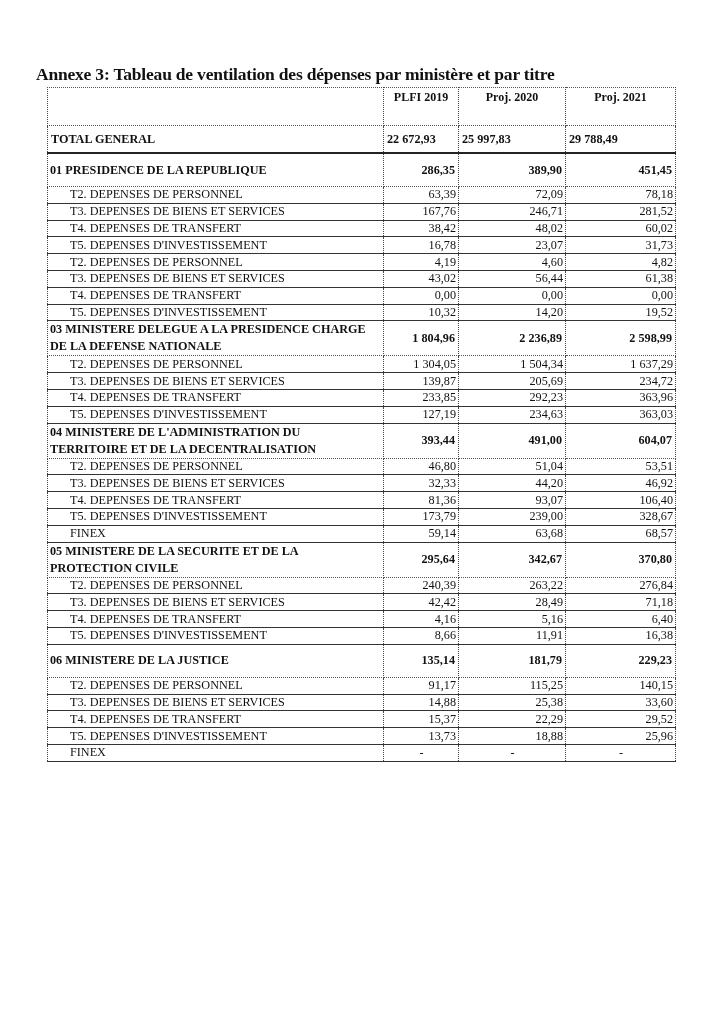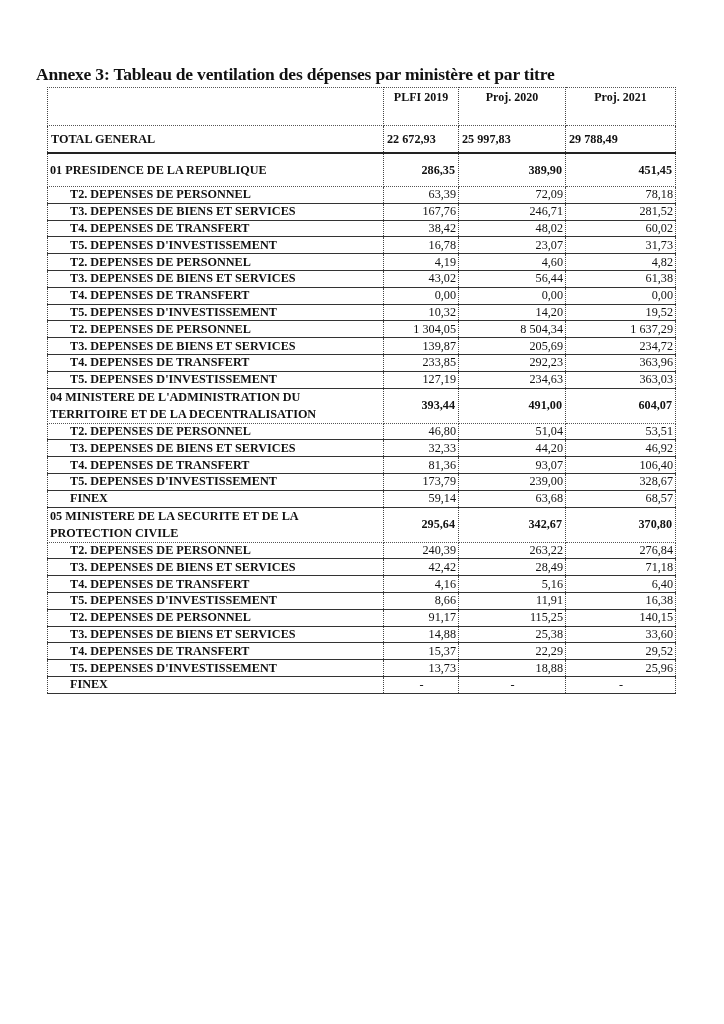--- a/index.html
+++ b/index.html
@@ -18,21 +18,21 @@
                padding: 0 3px; overflow: hidden; white-space: nowrap; }
   tr.hdr th { height: 35px; vertical-align: top; font-weight: bold; font-size: 12px;
               text-align: center; padding-top: 2px; }
   tr.total td { height: 26px; font-weight: bold; border-bottom: 2px solid #222; }
   tr.total td.num { text-align: left; }
   tr.min td { font-weight: bold; height: 32px; vertical-align: middle; }
   tr.min.two td { height: 34px; }
   tr.min td.label { white-space: normal; line-height: 17px; padding-left: 2px; }
   tr.min td.num { text-align: right; }
   tr.sub td { height: 15.8px; line-height: 15px; border-bottom: 1.5px solid #333; }
-  tr.sub td.label { padding-left: 22px; font-weight: bold; }
+  tr.sub td.label { padding-left: 22px; }
   tr.sub td.num { text-align: right; padding-right: 2px; }
   tr.sub.dash td.num { text-align: center; }
 </style>
 </head>
 <body>
 
 <div class="title">Annexe 3: Tableau de ventilation des dépenses par ministère et par titre</div>
 
 <table class="grid">
   <colgroup>
@@ -101,24 +101,30 @@
         <td class="num">0,00</td>
         <td class="num">0,00</td>
         <td class="num">0,00</td>
       </tr>
       <tr class="sub">
         <td class="label">T5. DEPENSES D'INVESTISSEMENT</td>
         <td class="num">10,32</td>
         <td class="num">14,20</td>
         <td class="num">19,52</td>
       </tr>
+      <tr class="min two">
+        <td class="label">03 MINISTERE DELEGUE A LA PRESIDENCE CHARGE DE  LA DEFENSE NATIONALE</td>
+        <td class="num">1 804,96</td>
+        <td class="num">2 236,89</td>
+        <td class="num">2 598,99</td>
+      </tr>
       <tr class="sub">
         <td class="label">T2. DEPENSES DE PERSONNEL</td>
         <td class="num">1 304,05</td>
-        <td class="num">8 504,34</td>
+        <td class="num">1 504,34</td>
         <td class="num">1 637,29</td>
       </tr>
       <tr class="sub">
         <td class="label">T3. DEPENSES DE BIENS ET SERVICES</td>
         <td class="num">139,87</td>
         <td class="num">205,69</td>
         <td class="num">234,72</td>
       </tr>
       <tr class="sub">
         <td class="label">T4. DEPENSES DE TRANSFERT</td>
@@ -191,20 +197,26 @@
         <td class="num">4,16</td>
         <td class="num">5,16</td>
         <td class="num">6,40</td>
       </tr>
       <tr class="sub">
         <td class="label">T5. DEPENSES D'INVESTISSEMENT</td>
         <td class="num">8,66</td>
         <td class="num">11,91</td>
         <td class="num">16,38</td>
       </tr>
+      <tr class="min">
+        <td class="label">06 MINISTERE DE LA JUSTICE</td>
+        <td class="num">135,14</td>
+        <td class="num">181,79</td>
+        <td class="num">229,23</td>
+      </tr>
       <tr class="sub">
         <td class="label">T2. DEPENSES DE PERSONNEL</td>
         <td class="num">91,17</td>
         <td class="num">115,25</td>
         <td class="num">140,15</td>
       </tr>
       <tr class="sub">
         <td class="label">T3. DEPENSES DE BIENS ET SERVICES</td>
         <td class="num">14,88</td>
         <td class="num">25,38</td>

